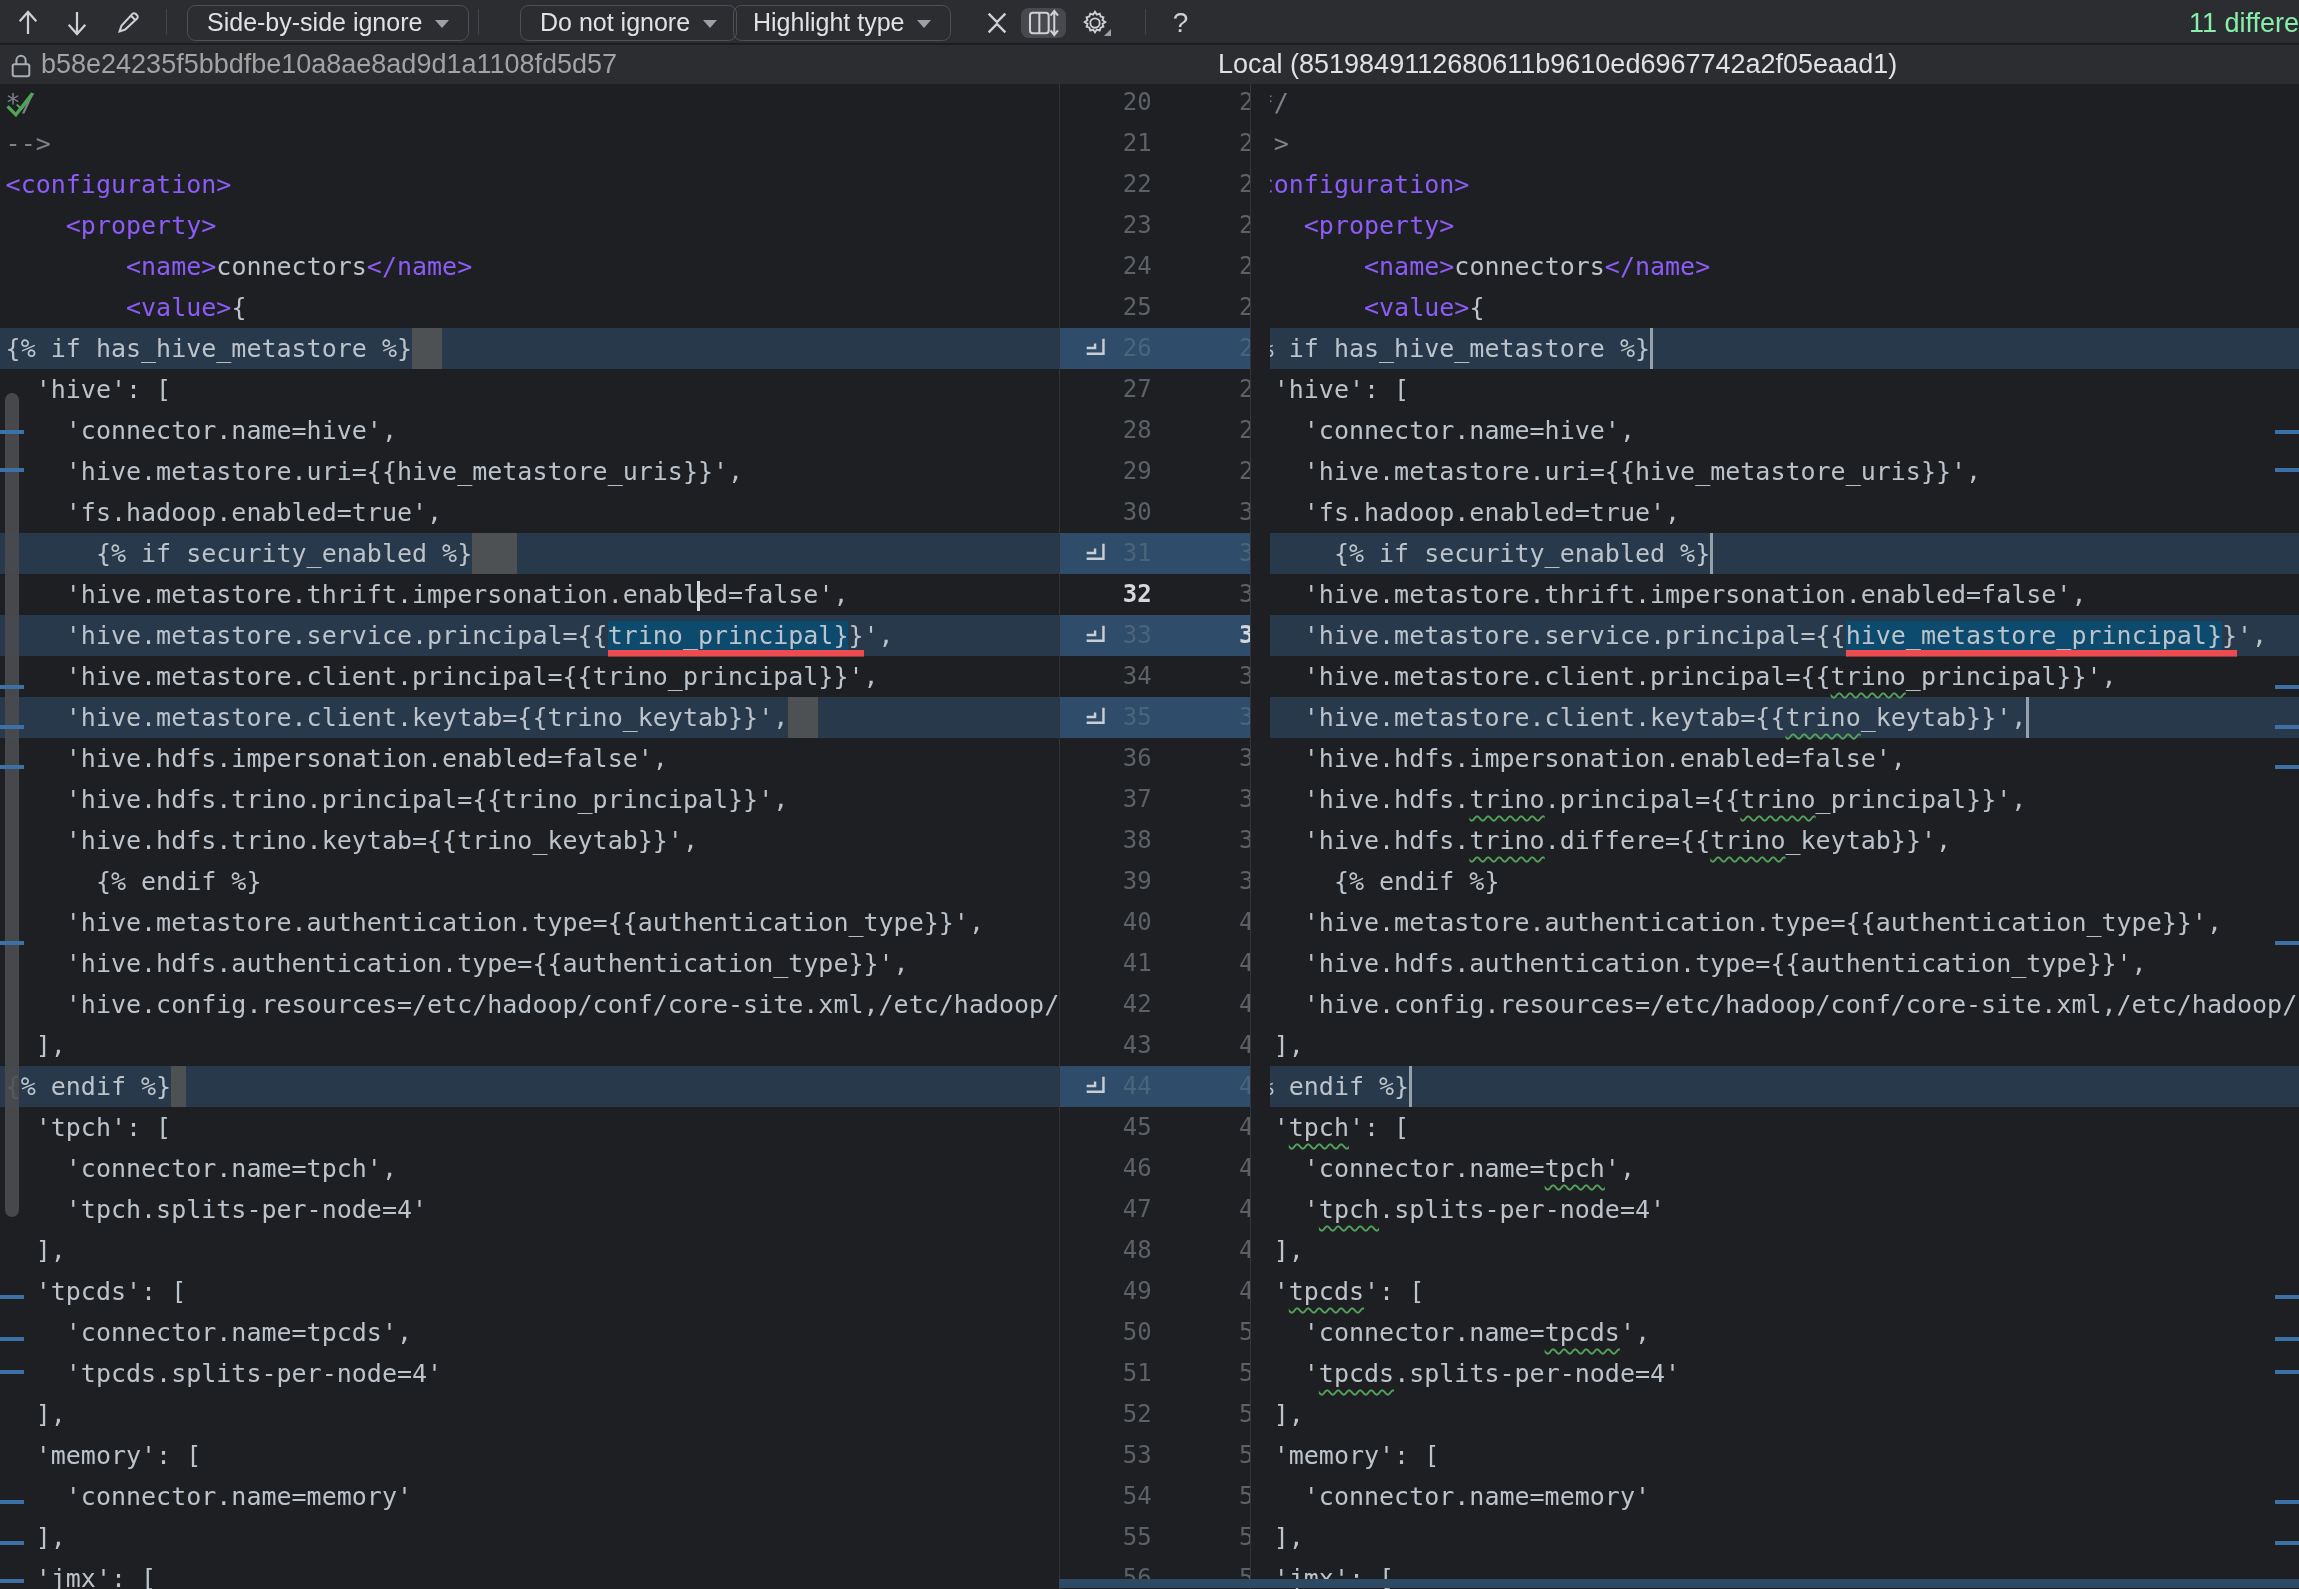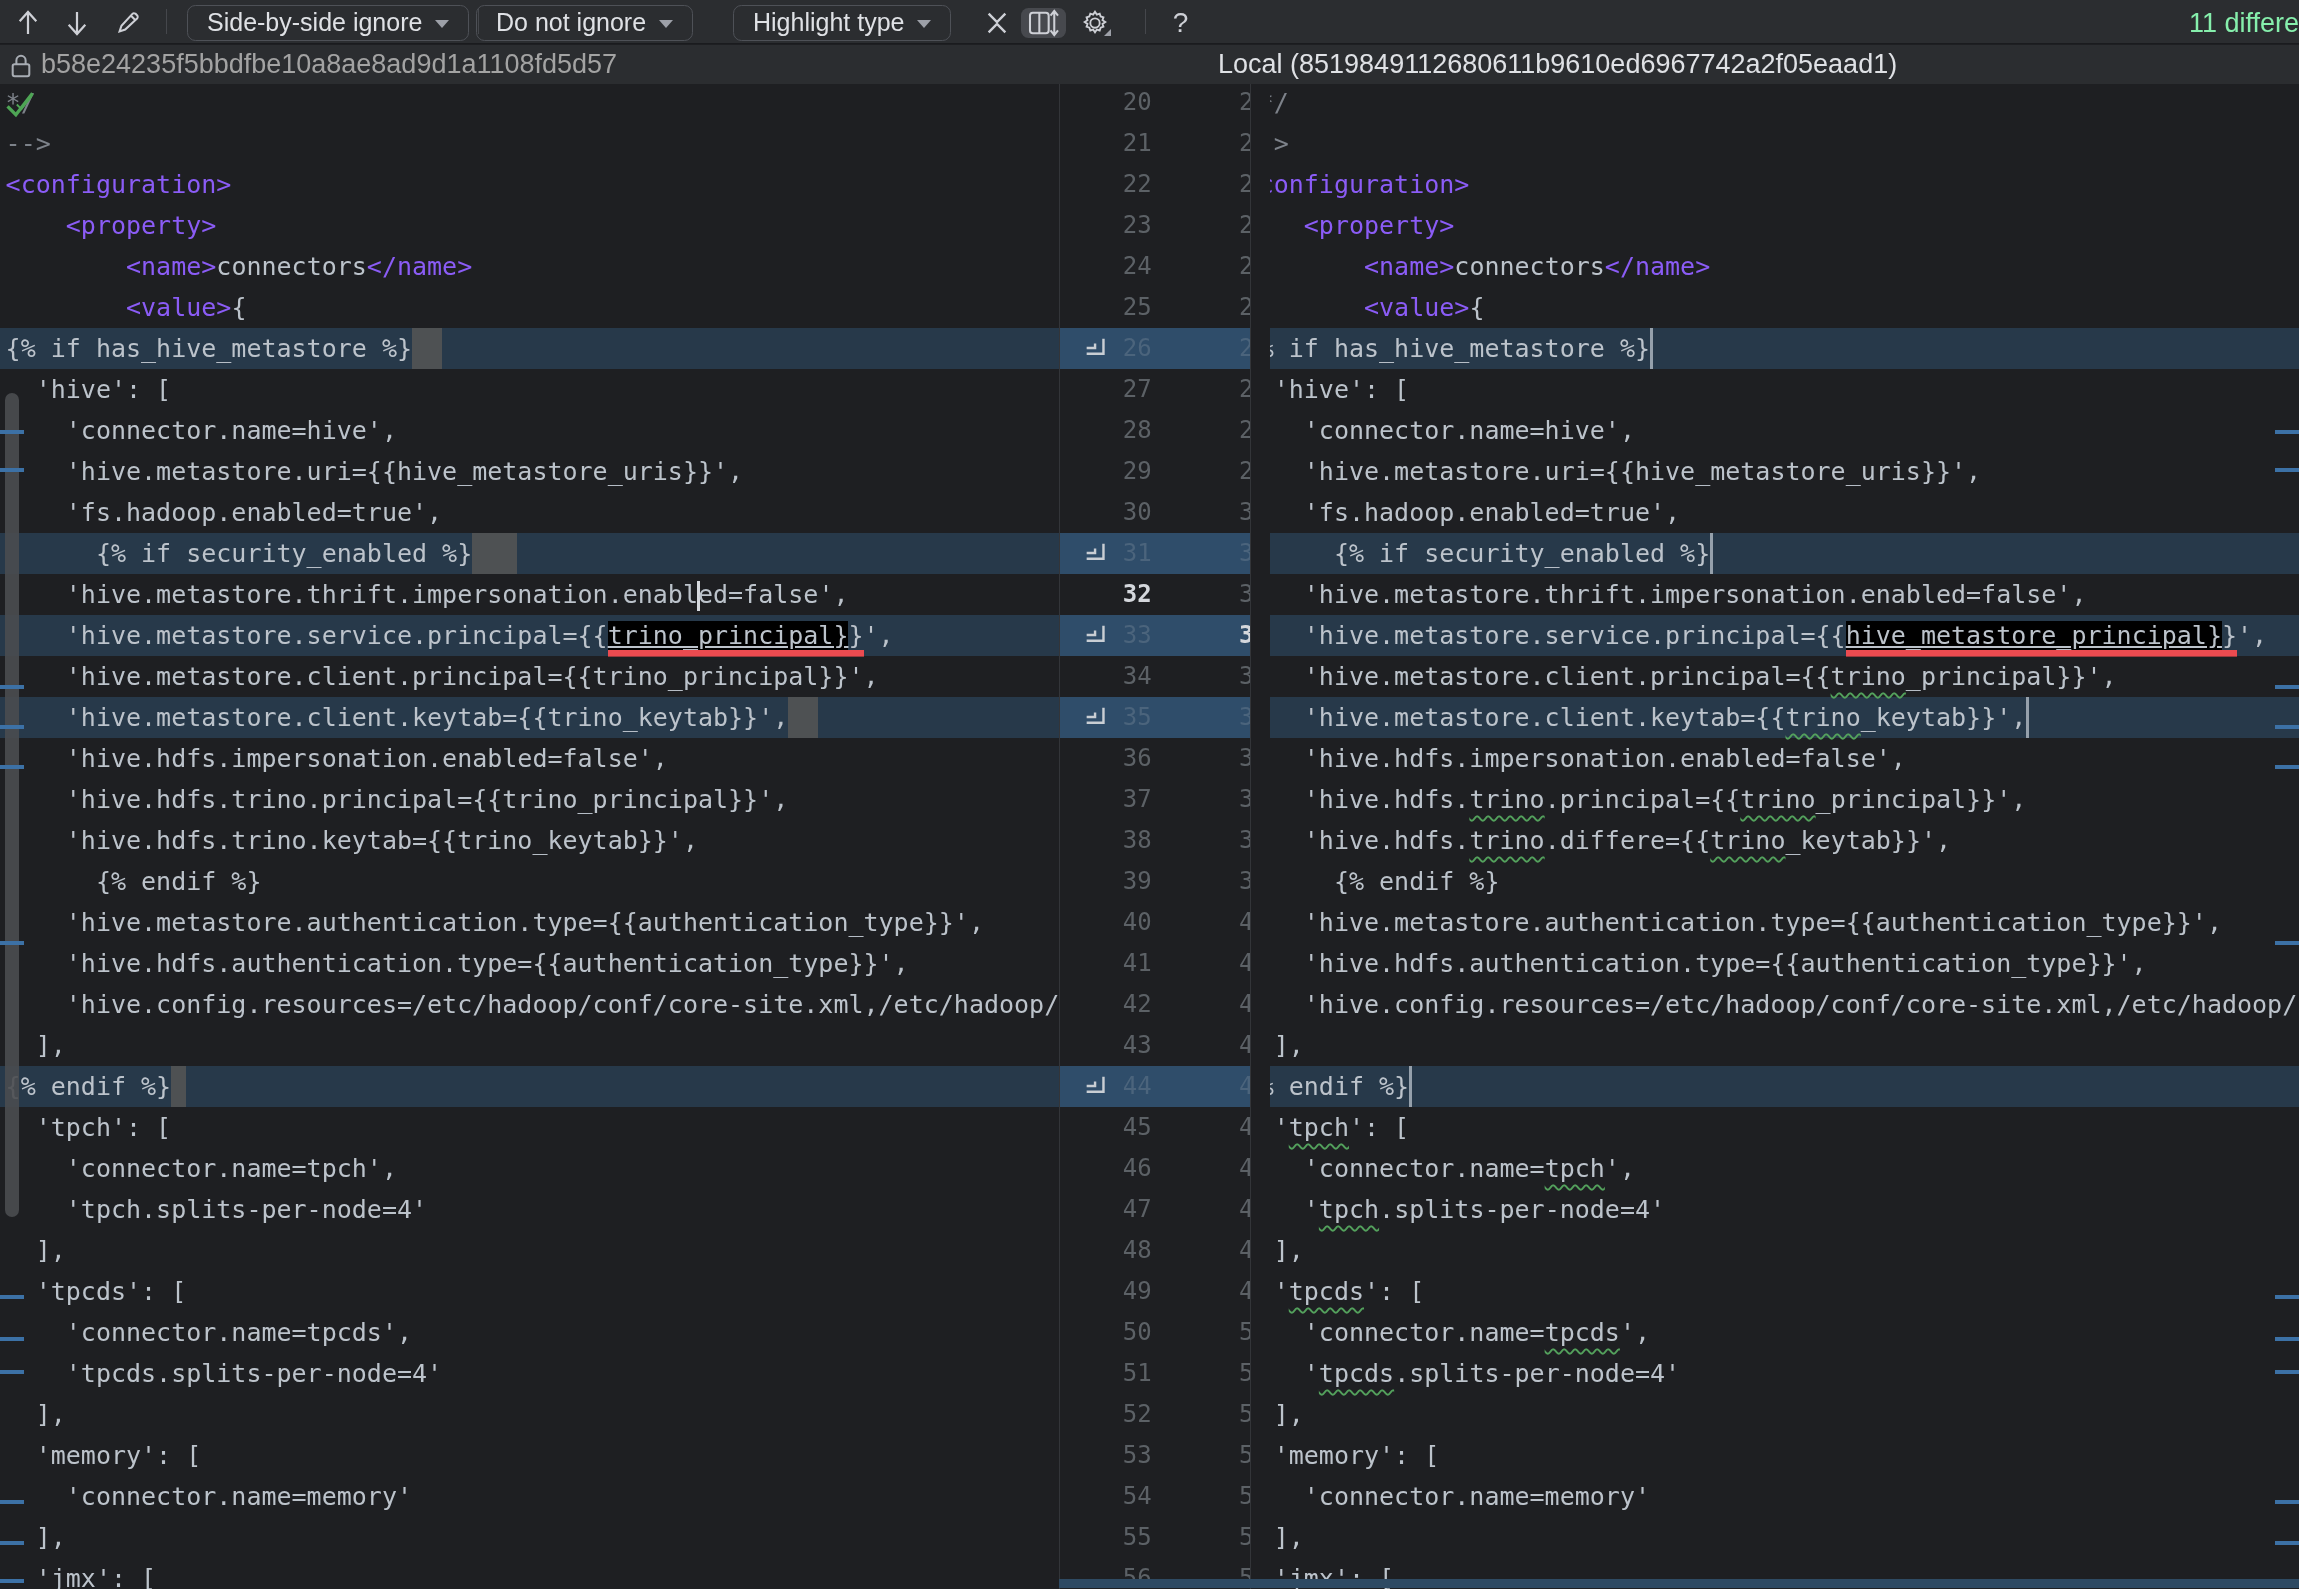--- a/index.html
+++ b/index.html
@@ -44,21 +44,21 @@
   .grow { position:relative; }
   .grow.chg { background:#2f4d6a; }
   .grow .n1,.grow .n2 { position:absolute; top:0; text-align:right; font-size:24px; color:#5c6166; }
   .grow .n1 { left:5.6px; width:86px; }
   .grow .n2 { left:122px; width:86px; }
   .grow.chg .n1,.grow.chg .n2 { color:#4b647c; }
   .grow .bright { color:#d4d7dc !important; font-weight:bold; }
   .gicon { position:absolute; left:20.6px; top:6.6px; }
   .seg-tag { color:#8b5cf6;text-align:center; }
   .seg-cmt { color:#7d828a; }
-  .seg-wr { background:#000000; box-shadow:0 6.6px 0 #ec4b50;text-decoration:underline; }
+  .seg-wr { background:#0c4a6e; box-shadow:0 6.6px 0 #ec4b50; }
   .seg-red { box-shadow:0 6.6px 0 #ec4b50; }
   .seg-grn { text-decoration:underline wavy #53a15c 1.9px; text-underline-offset:6.6px; text-decoration-skip-ink:none; }
   .gbox { display:inline-block; height:41px; vertical-align:top; background:#4e5153; }
   .vmark { display:inline-block; width:2.8px; height:41px; vertical-align:top; background:#95a0ab; }
   .caret { display:inline-block; width:2.8px; height:30px; vertical-align:middle; background:#d6d9de; margin:0 -1.9px 0 -0.9px; }
   
   .check-ovl { position:absolute; left:1.9px; top:1.9px; }
   .sb-thumb { position:absolute; left:4.7px; width:14px; border-radius:7.5px; background:#4a4d50; opacity:.9; }
   .stripe { position:absolute; width:24px; height:3.7px; background:#3c71a6; }
   .stripe.rgt { left:auto; right:0; }
@@ -85,21 +85,21 @@
           <path d="M6 24 L8 18 L20 5 Q21 4 23 5 L25 7 Q26 9 25 10 L12 22 L6 24 Z M18 7 L23 12" fill="none" stroke="#ced0d6" stroke-width="2.2"></path>
         </svg>
     </div>
     <div class="vsep" style="left:166px"></div>
 
     <div class="tb-btn" style="left:187px">
       <span>Side-by-side ignore</span>
       <span class="chev"></span>
     </div>
     <div class="vsep" style="left:478px"></div>
-    <div class="tb-btn" style="left:476px">
+    <div class="tb-btn" style="left:520px">
       <span>Do not ignore</span>
       <span class="chev"></span>
     </div>
     <div class="tb-btn" style="left:733px">
       <span>Highlight type</span>
       <span class="chev"></span>
     </div>
 
     <div class="tb-icon" style="left:978px">
       <svg width="26" height="26" viewBox="0 0 28 28">

